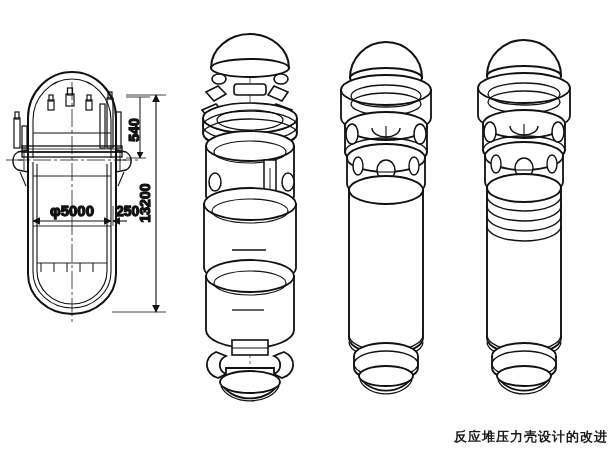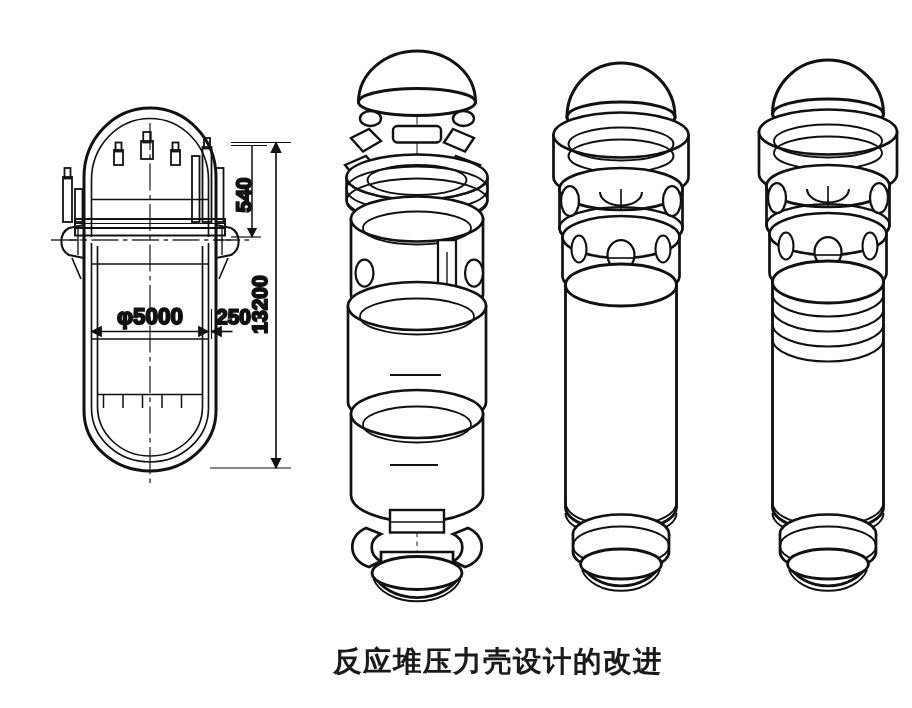--- a/index.html
+++ b/index.html
@@ -12,37 +12,36 @@
     height: 472px;
     position: relative;
     overflow: hidden;
     font-family: "Liberation Sans", sans-serif;
   }
   #figure-root {
     position: absolute;
     left: 0; top: 0;
     width: 520px;
     height: 472px;
-    margin-left: 28px;
   }
   svg.fig {
     position: absolute;
     left: 0; top: 0;
     width: 608px;
     height: 472px;
     display: block;
   }
   .caption {
     position: absolute;
     left: 0;
     top: 428px;
     width: 608px;
-    text-align: center;
+    text-align: right;
     font-family: "DejaVu Sans", sans-serif;
-    font-size: 19px;
+    font-size: 13px;
     font-weight: bold;
     color: #1a1a1a;
     letter-spacing: 1px;
     white-space: nowrap;
   }
   .watermark {
     position: absolute;
     left: 396px;
     top: 450px;
     font-family: "Liberation Serif", serif;

